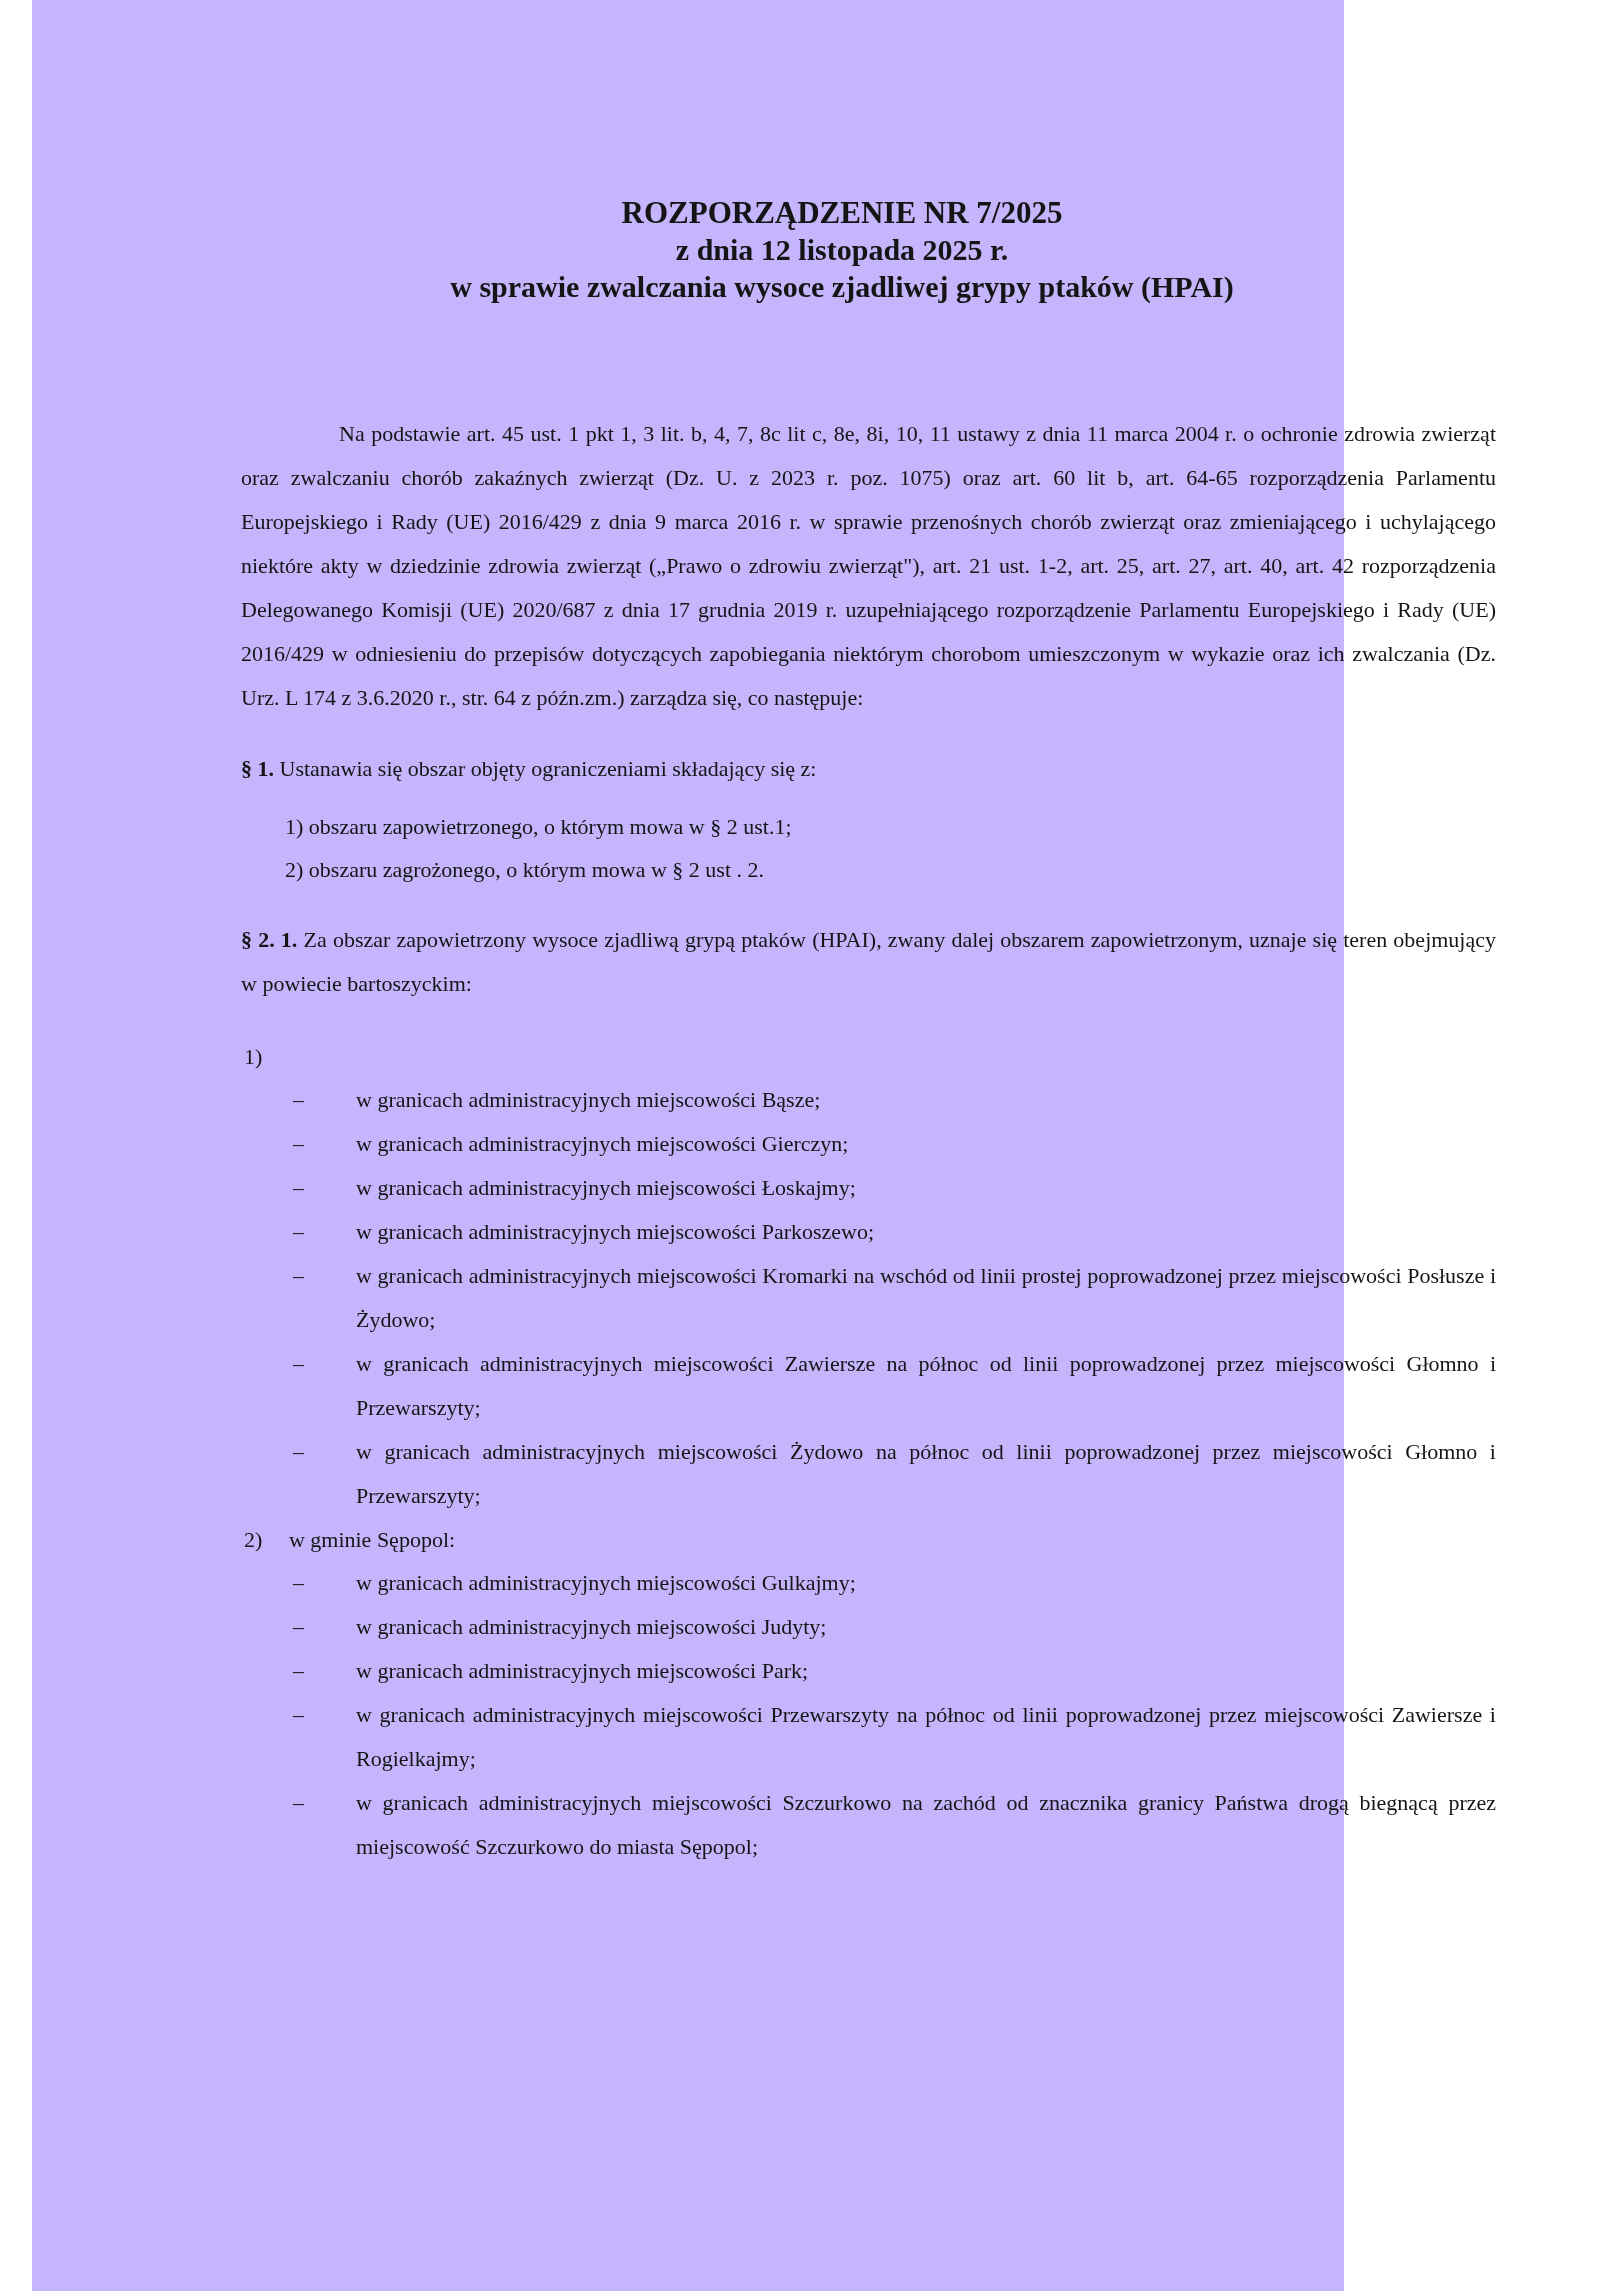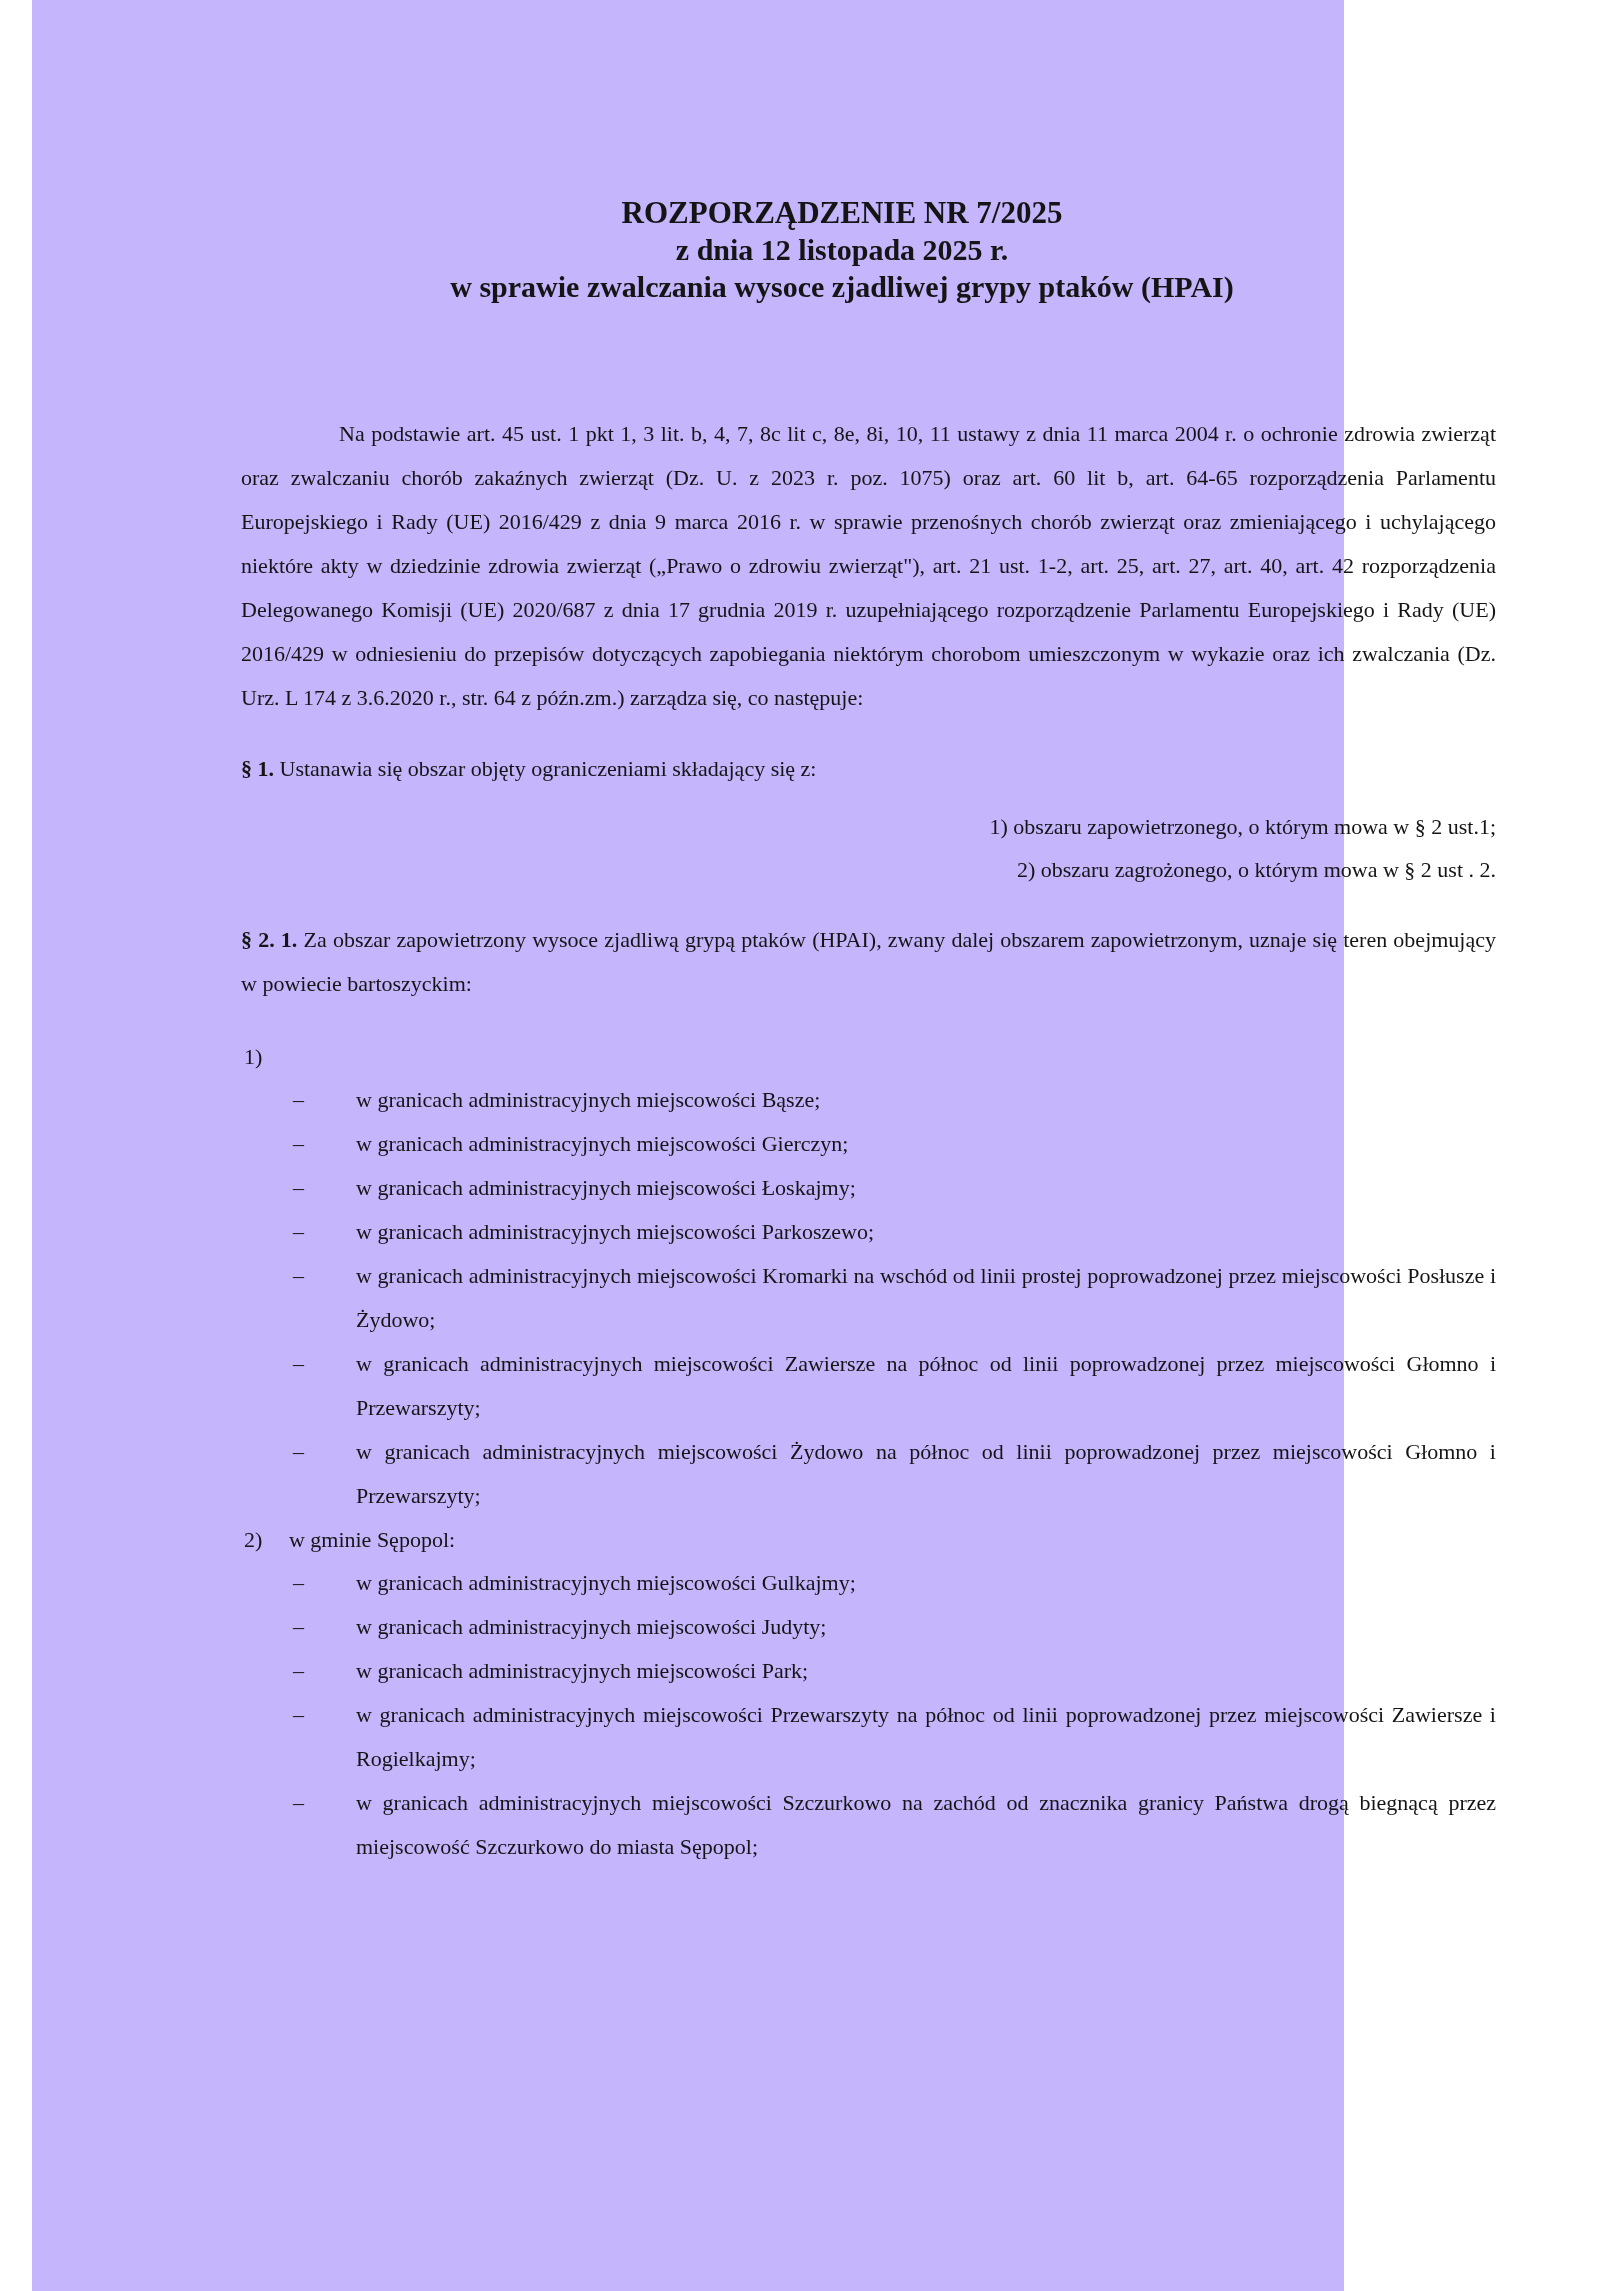--- a/index.html
+++ b/index.html
@@ -7,21 +7,21 @@
          font-family: "Liberation Serif", "DejaVu Serif", serif; }
   .page { position: absolute; left: 0; top: 0; width: 1312px; height: 2292px; background: #c4b5fd; margin-left: 32px; }
   .header { position: absolute; left: 0; top: 194px; width: 1620px; text-align: center; font-weight: bold; font-size: 30px; }
   .header div { height: 37px; line-height: 37px; }
   .header .h1 { font-size: 31px; }
   .content { position: absolute; left: 209px; top: 412px; width: 1255px; font-size: 22px; line-height: 44px; }
   .para { text-align: justify; margin: 0; }
   .para.indent { text-indent: 98px; }
   .sect { margin-top: 27.4px; }
   .sect-num { font-weight: bold; }
-  .enum { padding-left: 44px; margin-top: 13.7px; text-align: right; }
+  .enum { padding-left: 44px; margin-top: 13.7px; }
   .enum div { line-height: 43px; }
   .sublist { margin-top: 29px; }
   .gmina { display: flex; line-height: 43px; }
   .gmina .num { width: 45px; padding-left: 2.9px; }
   .item { display: flex; line-height: 44px; }
   .item .dash { width: 63px; padding-left: 52px; flex-shrink: 0; }
   .item .txt { text-align: justify; text-align-last: left; flex: 1; }
 </style>
 </head>
 <body>

